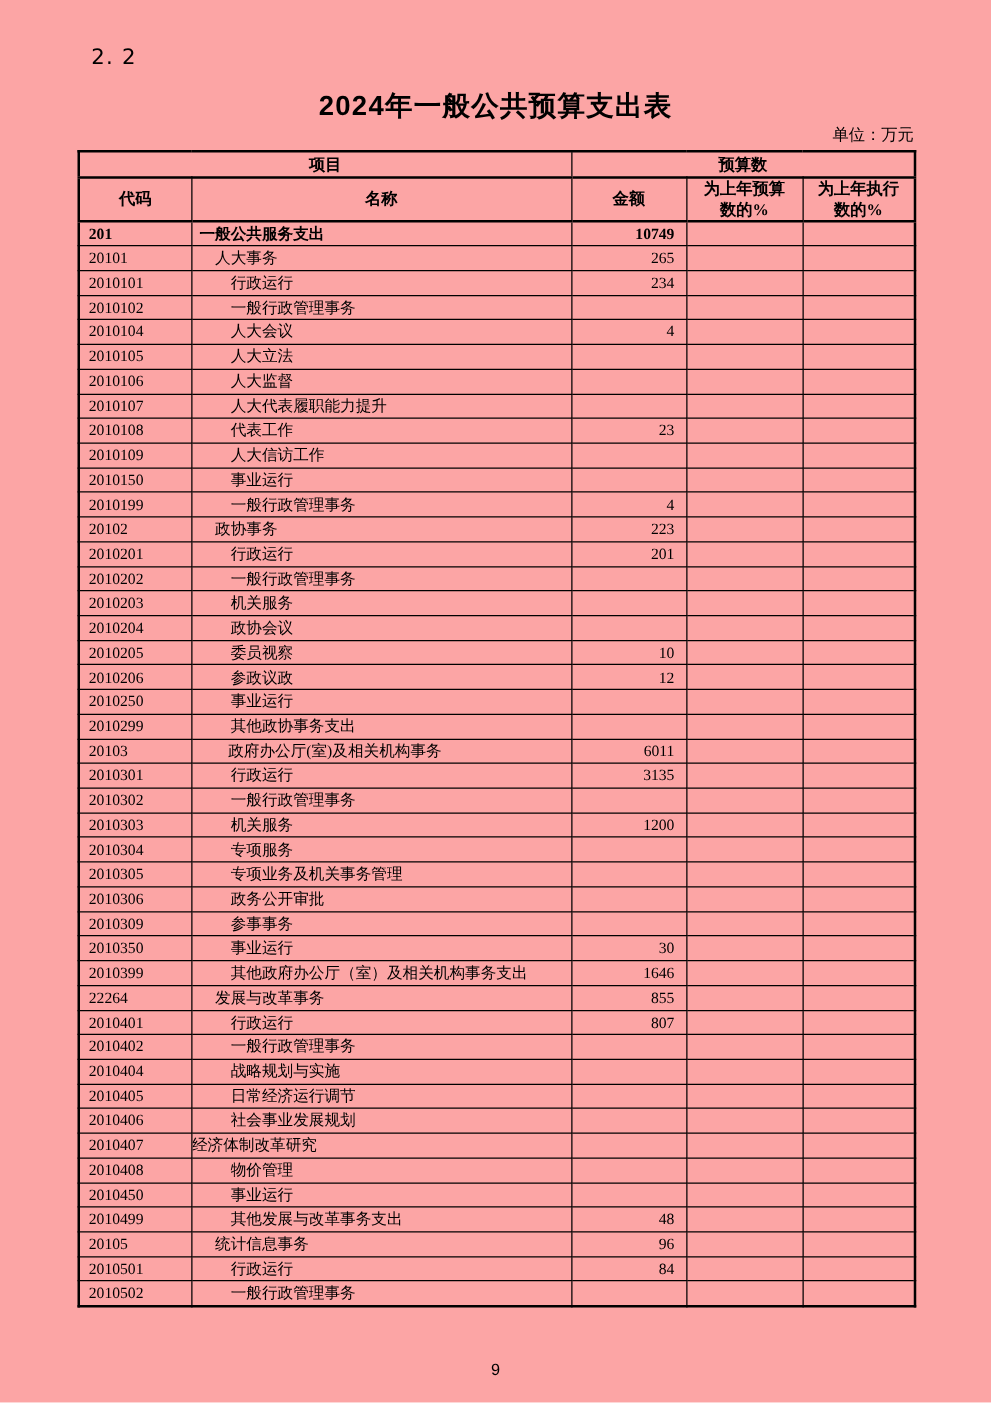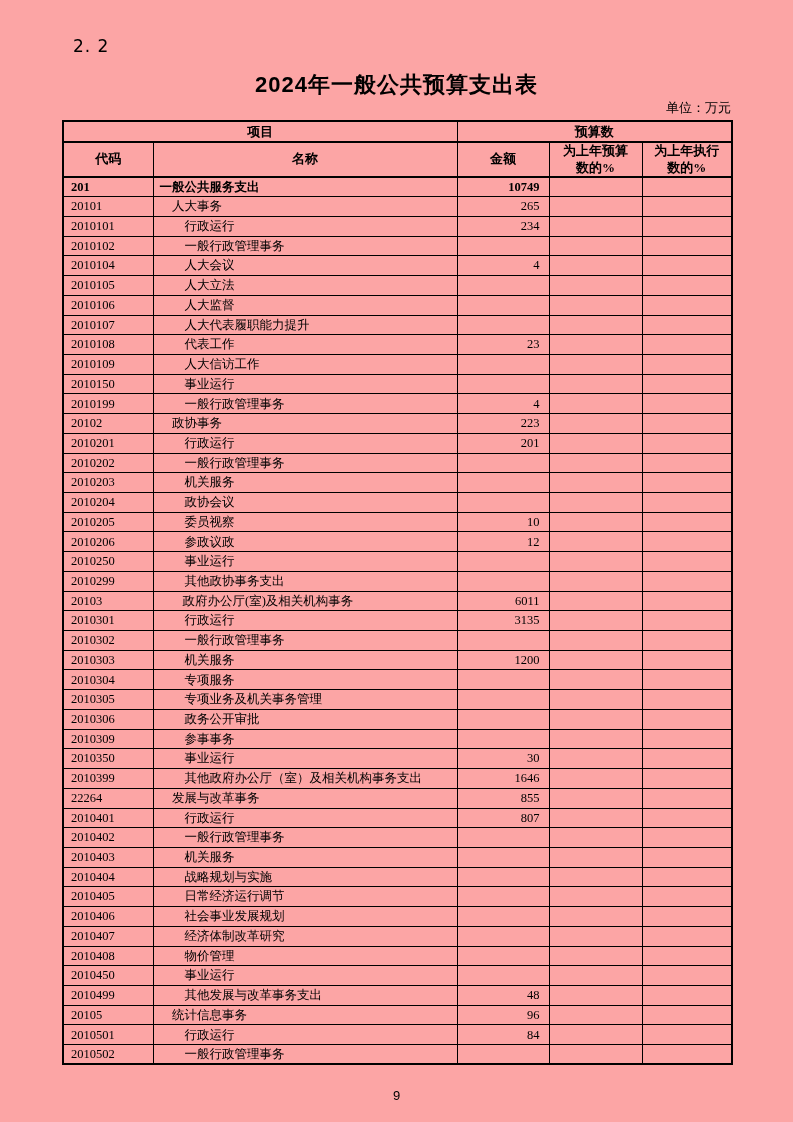--- a/index.html
+++ b/index.html
@@ -355,27 +355,20 @@
       <td class="c-pct"></td>
     </tr>
         <tr>
       <td class="c-code">2010402</td>
       <td class="c-name" style="padding-left: 31px;">一般行政管理事务</td>
       <td class="c-amt"></td>
       <td class="c-pct"></td>
       <td class="c-pct"></td>
     </tr>
         <tr>
-      <td class="c-code">2010403</td>
-      <td class="c-name" style="padding-left: 31px;">机关服务</td>
-      <td class="c-amt"></td>
-      <td class="c-pct"></td>
-      <td class="c-pct"></td>
-    </tr>
-        <tr>
       <td class="c-code">2010404</td>
       <td class="c-name" style="padding-left: 31px;">战略规划与实施</td>
       <td class="c-amt"></td>
       <td class="c-pct"></td>
       <td class="c-pct"></td>
     </tr>
         <tr>
       <td class="c-code">2010405</td>
       <td class="c-name" style="padding-left: 31px;">日常经济运行调节</td>
       <td class="c-amt"></td>
@@ -384,21 +377,21 @@
     </tr>
         <tr>
       <td class="c-code">2010406</td>
       <td class="c-name" style="padding-left: 31px;">社会事业发展规划</td>
       <td class="c-amt"></td>
       <td class="c-pct"></td>
       <td class="c-pct"></td>
     </tr>
         <tr>
       <td class="c-code">2010407</td>
-      <td class="c-name" style="padding-left: 31px;">经济体制改革研究</td>
+      <td class="c-name" style="">经济体制改革研究</td>
       <td class="c-amt"></td>
       <td class="c-pct"></td>
       <td class="c-pct"></td>
     </tr>
         <tr>
       <td class="c-code">2010408</td>
       <td class="c-name" style="padding-left: 31px;">物价管理</td>
       <td class="c-amt"></td>
       <td class="c-pct"></td>
       <td class="c-pct"></td>

